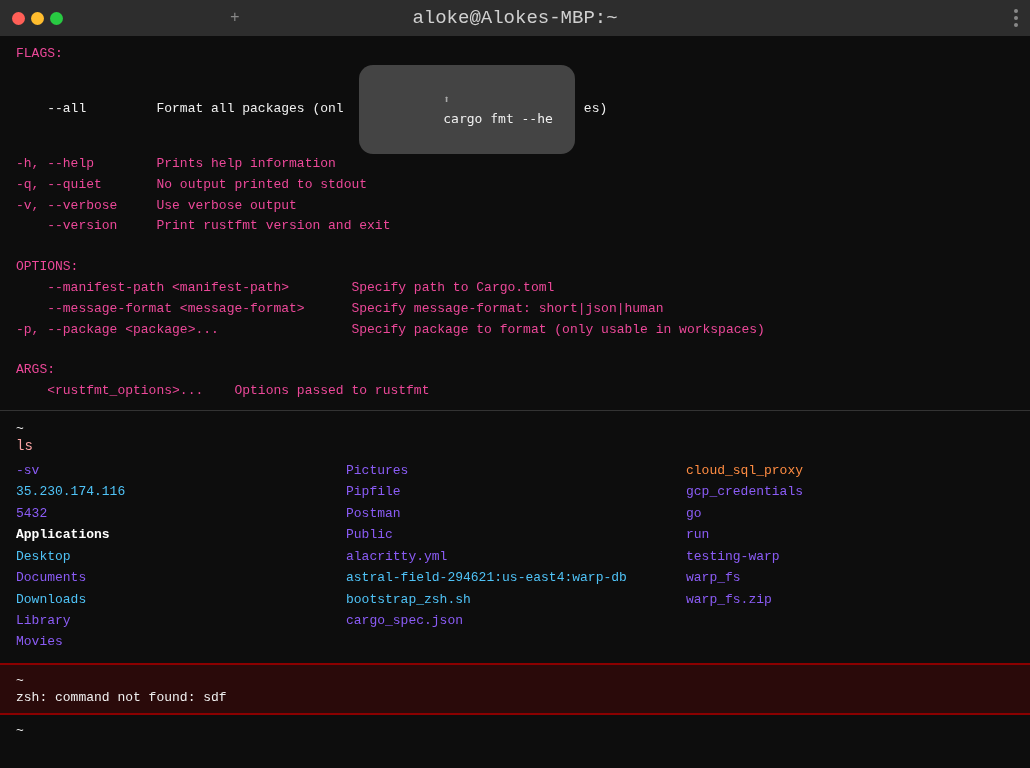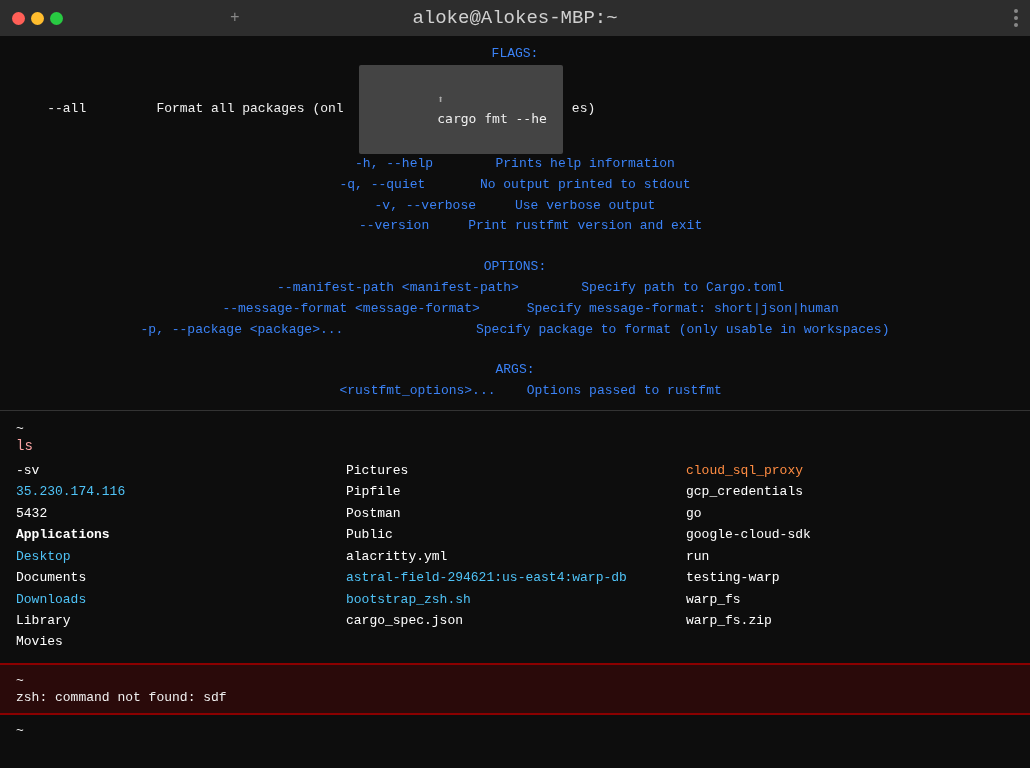--- a/index.html
+++ b/index.html
@@ -80,23 +80,22 @@
     .flags-section {
       padding: 8px 16px 4px 16px;
     }
 
     .cmd-output {
       line-height: 1.6;
     }
 
     .flag-line {
       white-space: pre;
-      color: #3b82f6;
+      color: #ec4899;
       line-height: 1.6;
-      text-align: center;
     }
 
     
     .ls-section {
       padding: 6px 16px;
     }
 
     .tilde {
       color: #f0f0f0;
       display: block;
@@ -114,21 +113,21 @@
     .ls-grid {
       display: grid;
       grid-template-columns: 330px 340px 1fr;
       gap: 0;
       line-height: 1.65;
     }
 
     .ls-item {
       color: #f0f0f0;
     }
-    .ls-item.white { color: #ffffff; }
+    .ls-item.white { color: #8b5cf6; }
     .ls-item.cyan { color: #4fc3f7; }
     .ls-item.orange { color: #ff8c42; }
     .ls-item.bold-white { color: #ffffff; font-weight: bold; }
 
     
     .error-section {
       background: #2a0a0a;
       border-top: 2px solid #8b0000;
       border-bottom: 2px solid #8b0000;
       padding: 8px 16px;
@@ -160,22 +159,22 @@
 
     .divider {
       height: 1px;
       background: #333;
       margin: 4px 0;
     }
 
     .inline-autocomplete {
       display: inline-block;
       background: #444;
-      border-radius: 2px;
-      padding: 3px 16px;
+      border-radius: 14px;
+      padding: 3px 22px;
       font-family: monospace;
       font-size: 13px;
       color: #f0f0f0;
       margin-left: 6px;
       vertical-align: middle;
     }
     .ac-arrow {
       color: #aaa;
       margin-right: 4px;
       font-size: 11px;
@@ -260,21 +259,20 @@
         <div class="ls-item white">alacritty.yml</div>
         <div class="ls-item cyan">astral-field-294621:us-east4:warp-db</div>
         <div class="ls-item cyan">bootstrap_zsh.sh</div>
         <div class="ls-item white">cargo_spec.json</div>
       </div>
 
       <div>
         <div class="ls-item orange">cloud_sql_proxy</div>
         <div class="ls-item white">gcp_credentials</div>
         <div class="ls-item white">go</div>
-        <div class="ls-item white">google-cloud-sdk</div>
         <div class="ls-item white">run</div>
         <div class="ls-item white">testing-warp</div>
         <div class="ls-item white">warp_fs</div>
         <div class="ls-item white">warp_fs.zip</div>
       </div>
     </div>
   </div>
 
   <div class="error-section">
     <span class="prompt-tilde">~</span>

